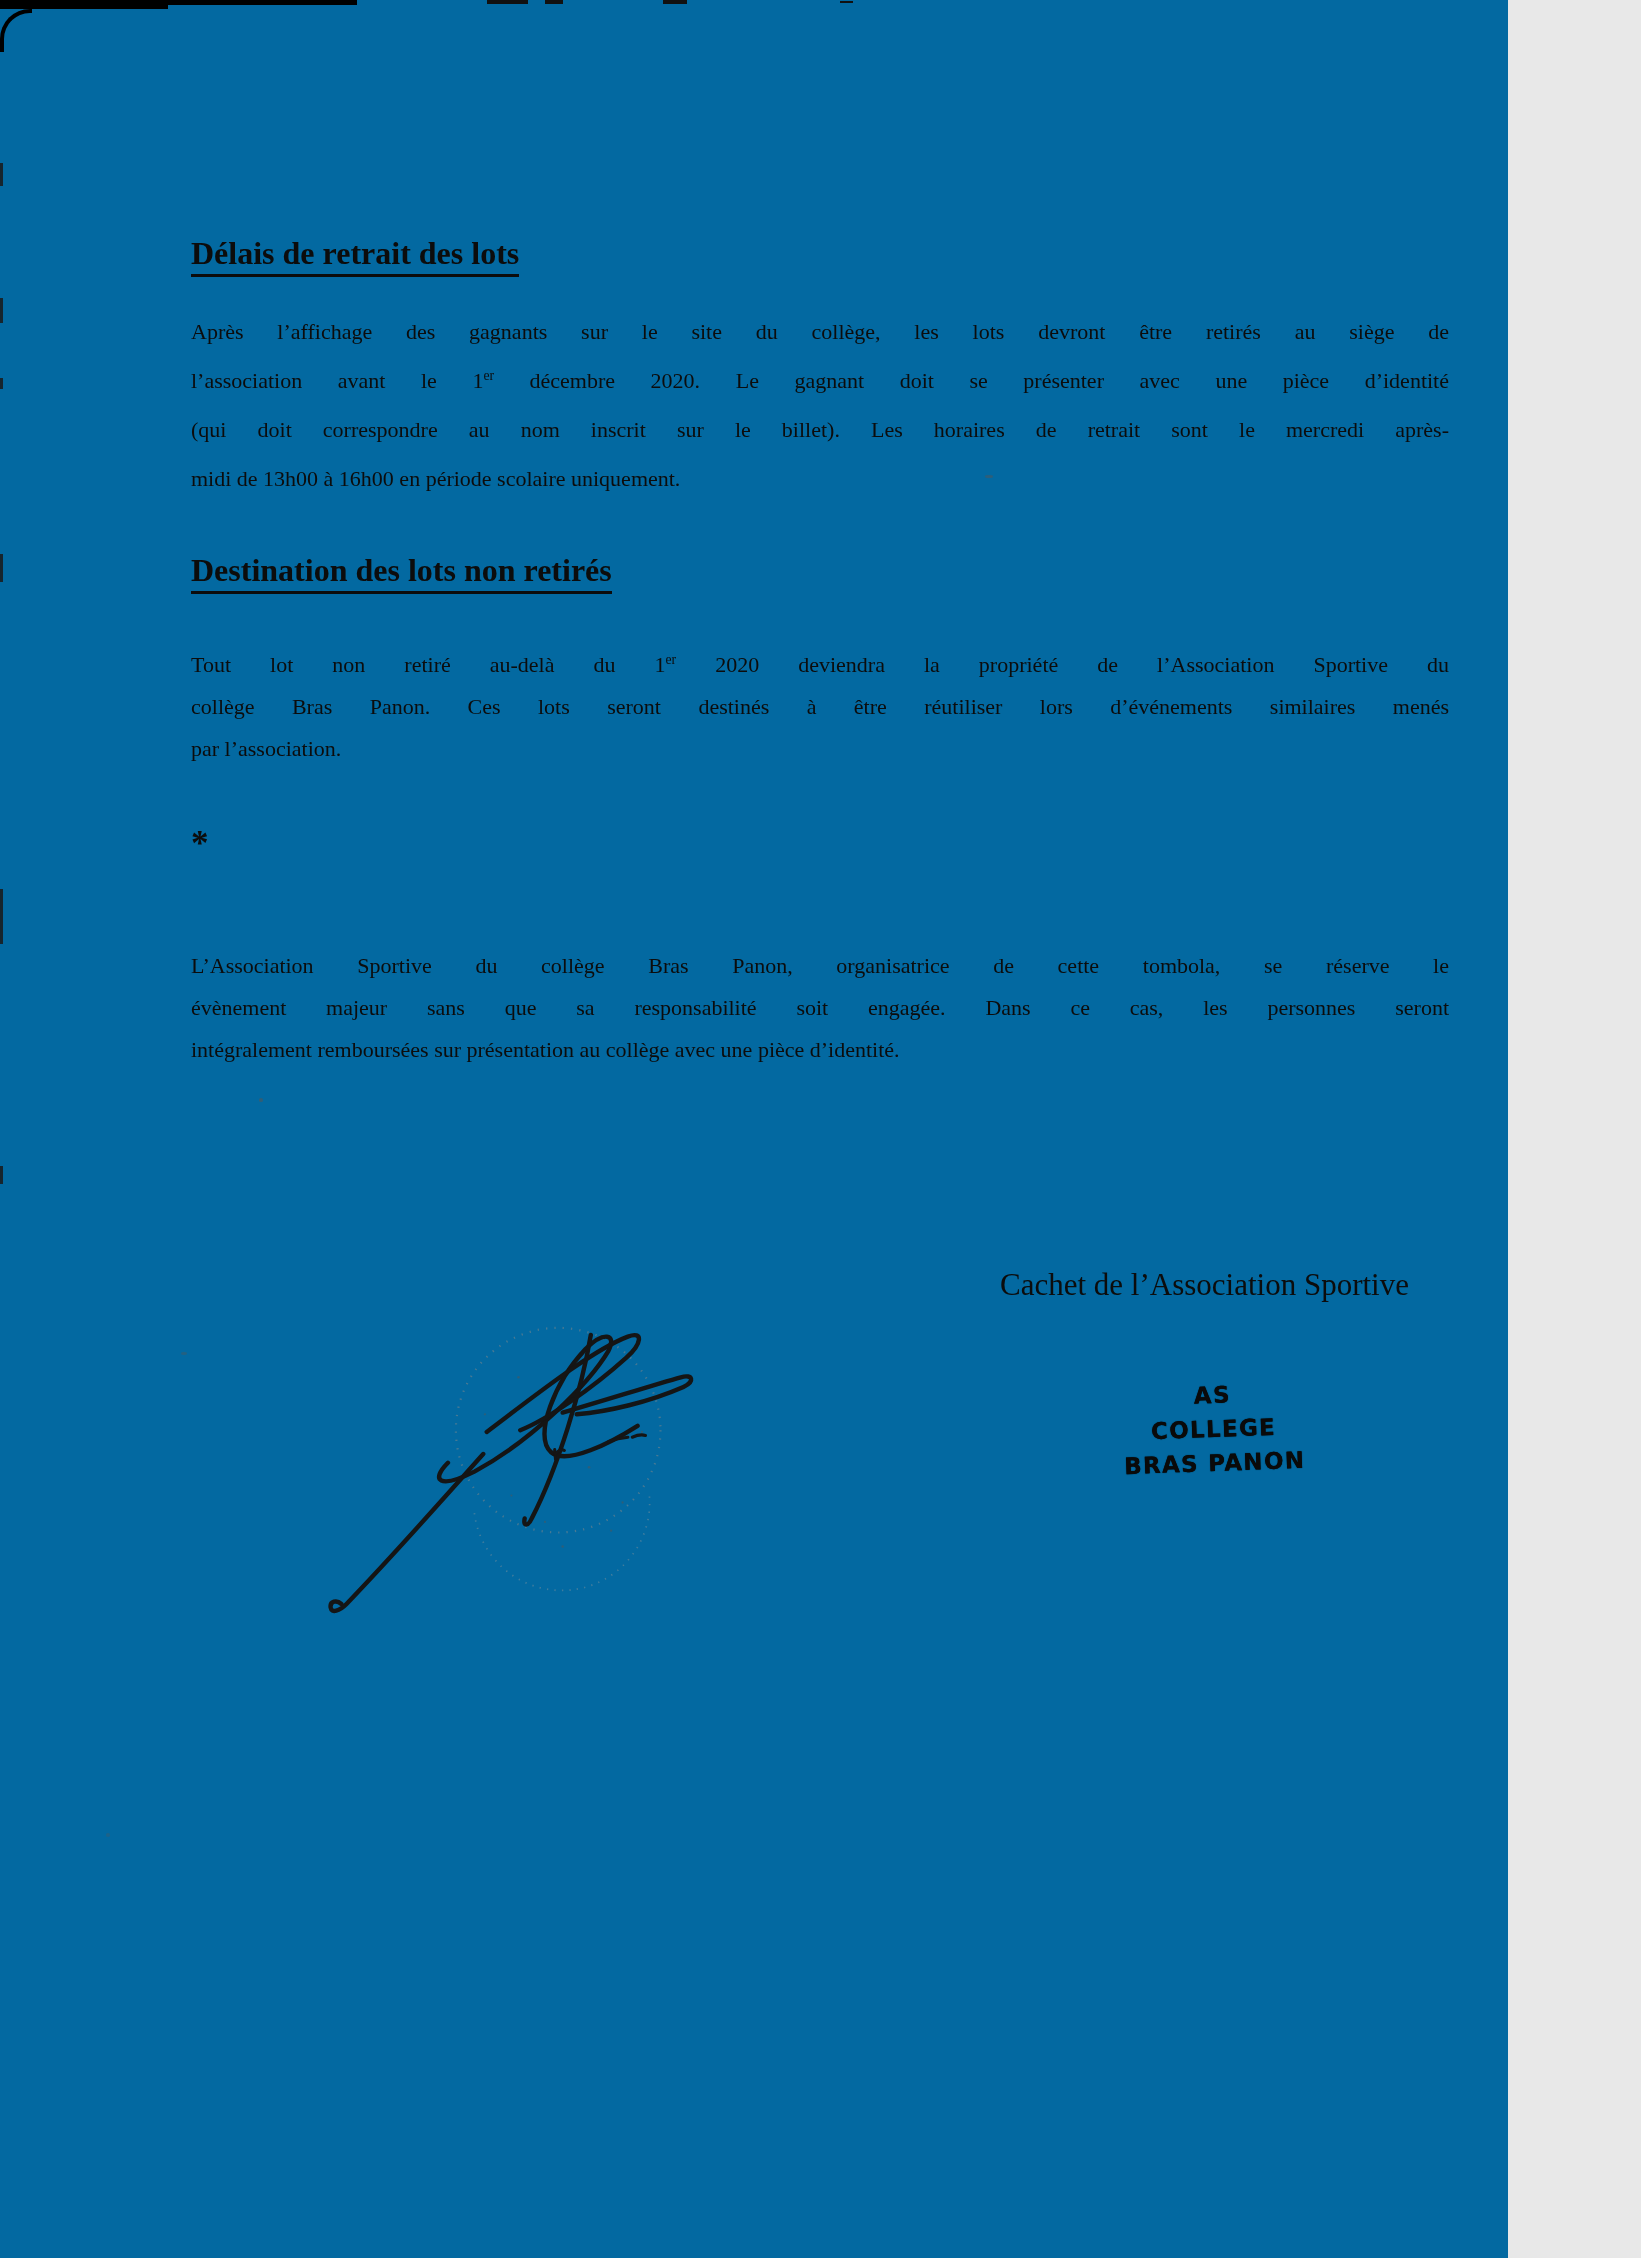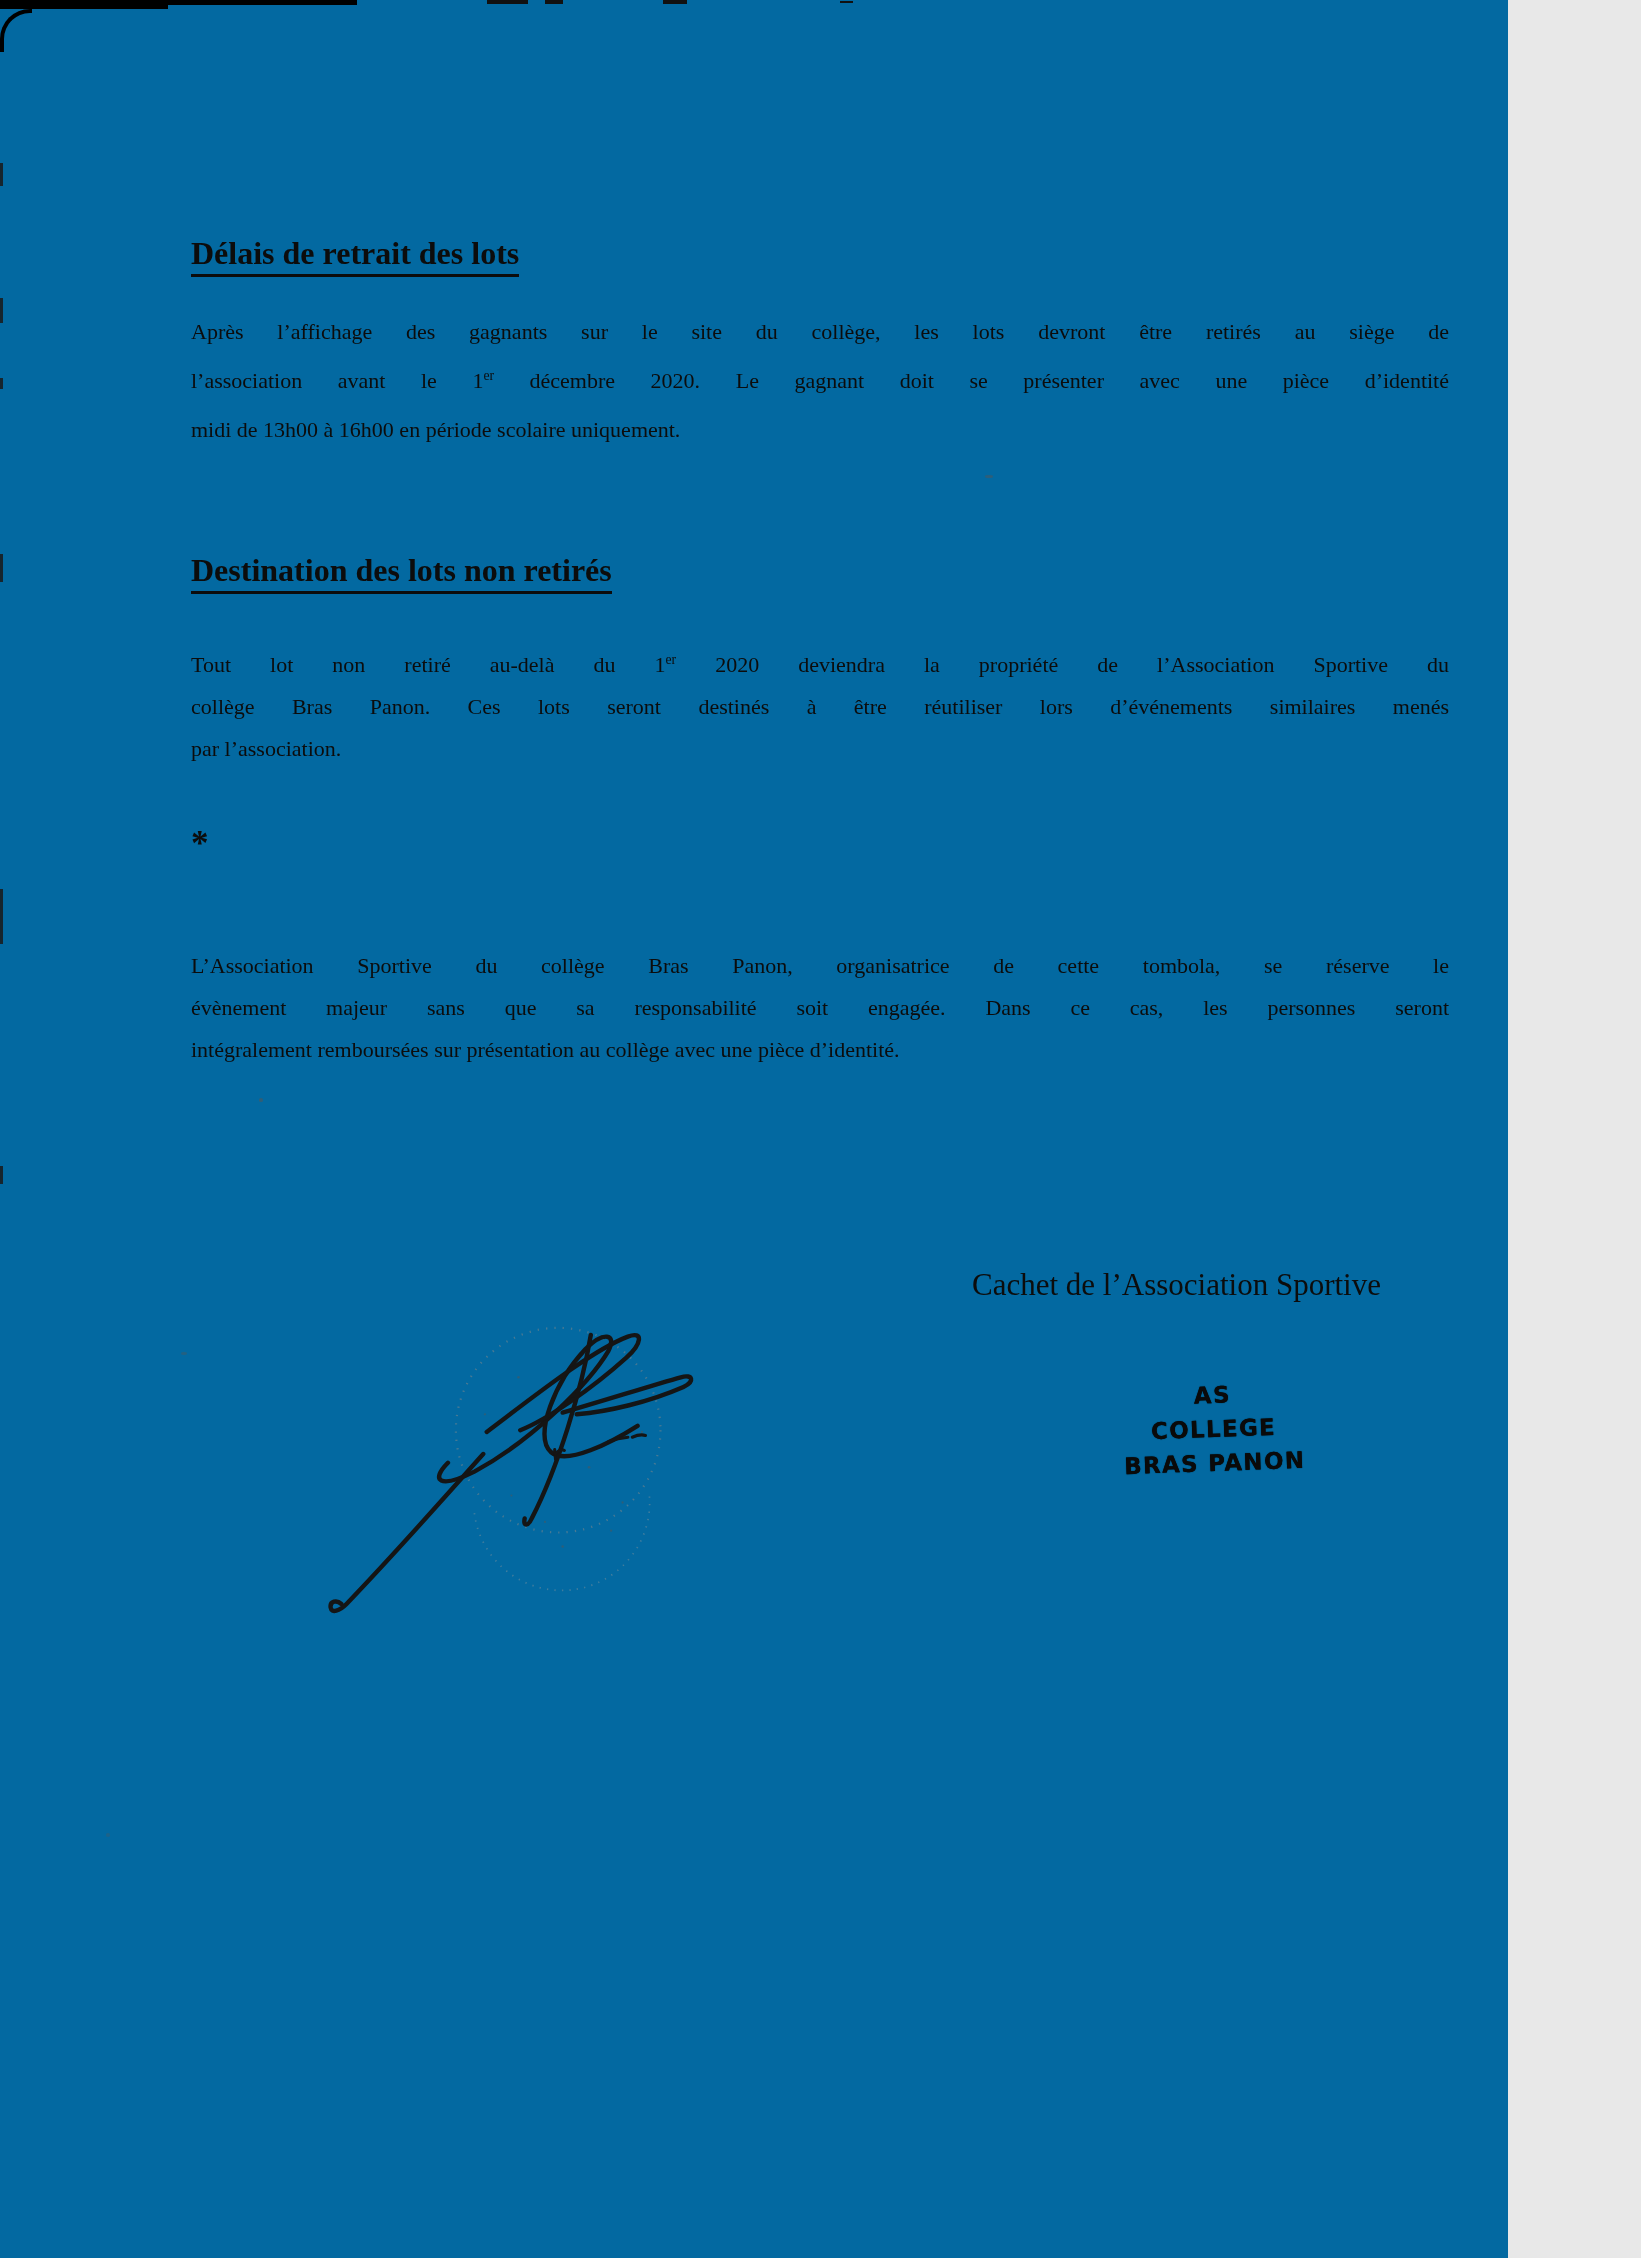--- a/index.html
+++ b/index.html
@@ -23,21 +23,21 @@
   sup.ord { font-size: 0.62em; line-height: 0; vertical-align: super; }
 
   .heading { position: absolute; left: 191px; font-size: 32px; font-weight: bold; }
   .heading .hl { border-bottom: 3.5px solid #0c0c0c; padding-bottom: 2.6px; }
   #heading-delais { top: 235px; }
   #heading-destination { top: 552px; }
 
   #footnote-marker { position: absolute; left: 191px; top: 824px; font-size: 35px; font-weight: bold; }
 
   #signer-block { position: absolute; left: 191px; top: 1269px; font-size: 31px; line-height: 41px; }
-  #stamp-caption { position: absolute; left: 972px; top: 1267px; font-size: 31px; }
+  #stamp-caption { position: absolute; left: 1000px; top: 1267px; font-size: 31px; }
 
   
   #stamp {
     position: absolute; left: 1106px; top: 1378px; width: 215px;
     transform: rotate(-2deg);
     font-family: "DejaVu Sans", sans-serif;
     font-weight: bold; font-size: 23px; line-height: 34px;
     letter-spacing: 1.3px; text-align: center; color: #0a0a0a;
     text-shadow: 0 0 0.9px #000;
   }
@@ -80,20 +80,21 @@
   <div class="speck" style="left:181px; top:1352px; width:6.2px; height:2.6px; opacity:.4;"></div>
   <div class="speck" style="left:106px; top:1833px; width:3.5px; height:3.5px; opacity:.3;"></div>
 
   <div class="heading" id="heading-delais">
     <span class="hl">Délais de retrait des lots</span>
   </div>
 
   <div class="para" id="para-retrait">
     <div class="tline">Après l’affichage des gagnants sur le site du collège, les lots devront être retirés au siège de</div>
     <div class="tline"><span>l’association avant le 1</span><sup class="ord">er</sup><span> décembre 2020. Le gagnant doit se présenter avec une pièce d’identité</span></div>
+    <div class="tline">(qui doit correspondre au nom inscrit sur le billet). Les horaires de retrait sont le mercredi après-</div>
     <div class="tline last">midi de 13h00 à 16h00 en période scolaire uniquement.</div>
   </div>
 
   <div class="heading" id="heading-destination">
     <span class="hl">Destination des lots non retirés</span>
   </div>
 
   <div class="para" id="para-destination">
     <div class="tline"><span>Tout lot non retiré au-delà du 1</span><sup class="ord">er</sup><span> 2020 deviendra la propriété de l’Association Sportive du</span></div>
     <div class="tline">collège Bras Panon. Ces lots seront destinés à être réutiliser lors d’événements similaires menés</div>

